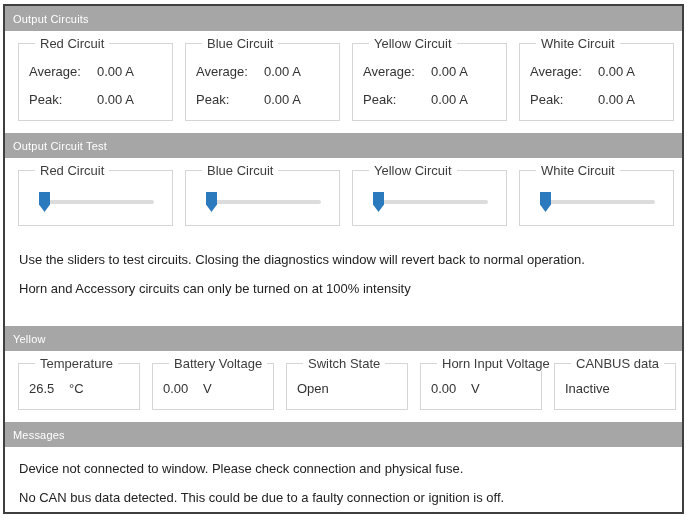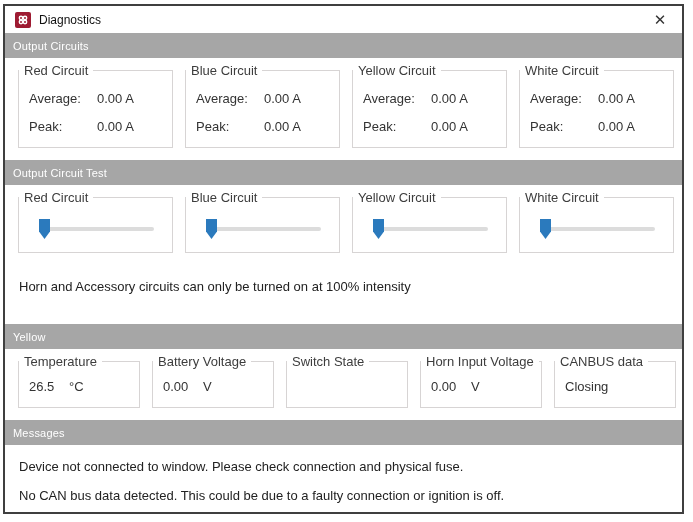--- a/index.html
+++ b/index.html
@@ -19,21 +19,21 @@
   .close-btn { margin-left:auto; width:28px; height:24px; display:flex; align-items:center; justify-content:center;
     font-size:15px; color:#333; cursor:default; }
 
   
   .section-header { height:25px; background:#a6a6a6; color:#fff; font-size:11px;
     display:flex; align-items:center; padding-left:8px; letter-spacing:.2px; }
 
   
   .row { display:flex; padding:12px 0 12px 13px; gap:12px; }
   .groupbox { position:relative; border:1px solid #d7d4d4; background:#fff; }
-  .groupbox .legend { position:absolute; top:-8px; left:0; background:#fff; padding:0 5px;
+  .groupbox .legend { position:absolute; top:-8px; left:16px; background:#fff; padding:0 5px;
     font-size:13px; color:#3d3d3d; white-space:nowrap; }
 
   .circuit-box { width:155px; height:78px; padding:20px 10px 0 10px; }
   .stat-row { display:grid; grid-template-columns:68px auto; font-size:13px; color:#333; margin-bottom:13px; }
 
   .slider-box { width:155px; height:56px; padding:0 10px; }
   .slider { position:relative; height:100%; }
   .slider .track { position:absolute; left:14px; right:8px; top:50%; margin-top:2px; height:4px;
     background:#dcdcdc; border-radius:2px; }
   .slider .thumb { position:absolute; left:10px; top:50%; margin-top:-6px; width:11px; height:20px;
@@ -48,36 +48,20 @@
 
   .messages { padding:14px 0 0 14px; }
   .messages p { font-size:13px; color:#222; margin-bottom:14px; }
 </style>
 </head>
 <body>
 
 <div class="canvas">
   <div class="window">
 
-    <div class="titlebar">
-      <span class="app-icon">
-        <svg width="12" height="12" viewBox="0 0 12 12">
-          <circle cx="4" cy="4" r="2.4" fill="#fff"></circle>
-          <circle cx="8" cy="4" r="2.4" fill="#fff"></circle>
-          <circle cx="4" cy="8" r="2.4" fill="#fff"></circle>
-          <circle cx="8" cy="8" r="2.4" fill="#fff"></circle>
-          <circle cx="4" cy="4" r="1" fill="#9e1b32"></circle>
-          <circle cx="8" cy="4" r="1" fill="#9e1b32"></circle>
-          <circle cx="4" cy="8" r="1" fill="#9e1b32"></circle>
-          <circle cx="8" cy="8" r="1" fill="#9e1b32"></circle>
-        </svg>
-      </span>
-      <span class="title">Diagnostics</span>
-      <span class="close-btn">✕</span>
-    </div>
 
     <div class="section-header">Output Circuits</div>
     <div class="row">
 
       <div class="groupbox circuit-box">
         <span class="legend">Red Circuit</span>
         <div class="stat-row">
             <span>Average:</span>
             <span>0.00 A</span>
           </div>
@@ -154,20 +138,21 @@
       <div class="groupbox slider-box">
         <span class="legend">White Circuit</span>
         <div class="slider">
           <div class="track"></div>
           <div class="thumb"></div>
         </div>
       </div>
     </div>
 
     <div class="notes">
+      <p>Use the sliders to test circuits. Closing the diagnostics window will revert back to normal operation.</p>
       <p>Horn and Accessory circuits can only be turned on at 100% intensity</p>
     </div>
 
     <div class="section-header">Yellow</div>
     <div class="row">
 
       <div class="groupbox sys-box">
         <span class="legend">Temperature</span>
         <div class="sys-value">
             <span class="val">26.5</span>
@@ -178,34 +163,38 @@
       <div class="groupbox sys-box">
         <span class="legend">Battery Voltage</span>
         <div class="sys-value">
             <span class="val">0.00</span>
             <span>V</span>
           </div>
       </div>
 
       <div class="groupbox sys-box">
         <span class="legend">Switch State</span>
+        <div class="sys-value">
+            <span class="val">Open</span>
+            <span></span>
+          </div>
       </div>
 
       <div class="groupbox sys-box">
         <span class="legend">Horn Input Voltage</span>
         <div class="sys-value">
             <span class="val">0.00</span>
             <span>V</span>
           </div>
       </div>
 
       <div class="groupbox sys-box">
         <span class="legend">CANBUS data</span>
         <div class="sys-value">
-            <span class="val">Closing</span>
+            <span class="val">Inactive</span>
             <span></span>
           </div>
       </div>
     </div>
 
     <div class="section-header">Messages</div>
     <div class="messages">
       <p>Device not connected to window. Please check connection and physical fuse.</p>
       <p>No CAN bus data detected. This could be due to a faulty connection or ignition is off.</p>
     </div>

